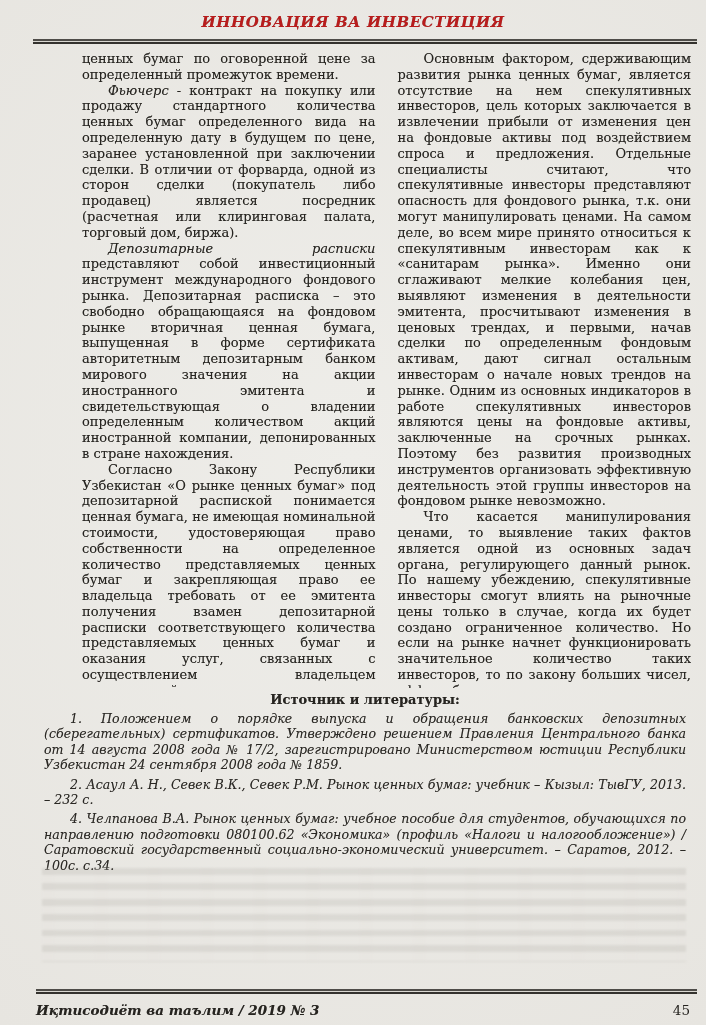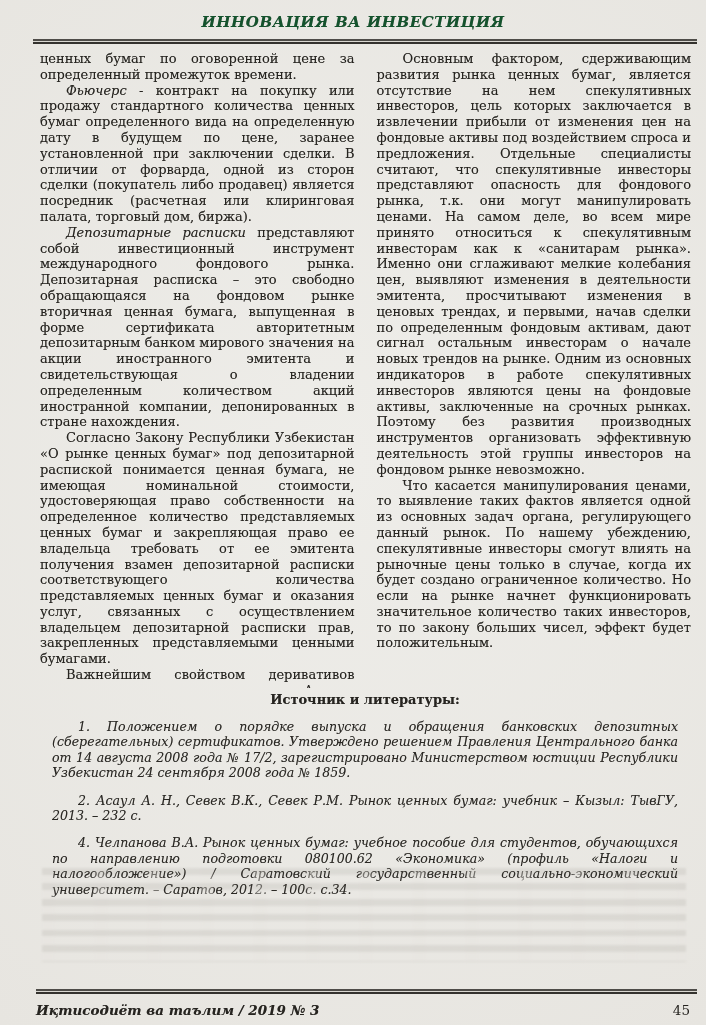--- a/index.html
+++ b/index.html
@@ -6,45 +6,46 @@
   body{
     width:706px;height:1025px;position:relative;overflow:hidden;
     background:radial-gradient(130% 105% at 50% 45%, #eeedE9 0%, #e7e5e0 65%, #dbd9d3 100%);
     font-family:"DejaVu Serif","Liberation Serif",serif;
     color:#262420;
   }
   .page{position:absolute;inset:0;}
   .header{padding-top:13px;}
   .header-title{
     text-align:center;font-size:15px;font-weight:bold;font-style:italic;
-    letter-spacing:.6px;color:#14532d;text-shadow:0 0 .6px rgba(35,33,29,.45);
+    letter-spacing:.6px;color:#b91c1c;text-shadow:0 0 .6px rgba(35,33,29,.45);
   }
   .rule{
     height:5px;
     background:linear-gradient(to bottom,#4e4c48 0 1.5px,#d9d7d1 1.5px 2.6px,#34322e 2.6px 5px);
   }
   .rule-top{margin:8px 9px 0 33px;}
   .columns{
     display:flex;gap:22px;padding:7px 15px 0 40px;height:644px;overflow:hidden;
     box-sizing:border-box;
+    margin-left:42px;
   }
   .col{
     flex:1 1 0;font-size:13px;line-height:15.8px;text-align:justify;
     text-shadow:0 0 .5px rgba(38,36,32,.38);
   }
   .col p{margin:0;}
   .col p.indent{text-indent:26px;}
   .col i{font-style:italic;}
   .sources{padding:2px 16px 0 40px;}
   .sources-heading{
     text-align:center;font-size:13px;font-weight:bold;
     margin:2px 0 3px 0;text-shadow:0 0 .5px rgba(38,36,32,.4);
   }
   .ref{
-    margin:12px;font-style:italic;font-size:12.6px;line-height:15.4px;
+    margin:4px;font-style:italic;font-size:12.6px;line-height:15.4px;
     text-align:justify;text-indent:26px;color:#2a2824;
     text-shadow:0 0 .5px rgba(42,40,36,.35);
   }
   .ghost{
     position:absolute;left:42px;right:20px;top:868px;height:94px;
     background:
       repeating-linear-gradient(to bottom, rgba(108,104,96,.20) 0 6.5px, rgba(108,104,96,0) 6.5px 15.5px),
       repeating-linear-gradient(to right, rgba(231,229,224,.75) 0 12px, rgba(231,229,224,0) 12px 53px);
     filter:blur(1.3px);opacity:.55;pointer-events:none;
   }

